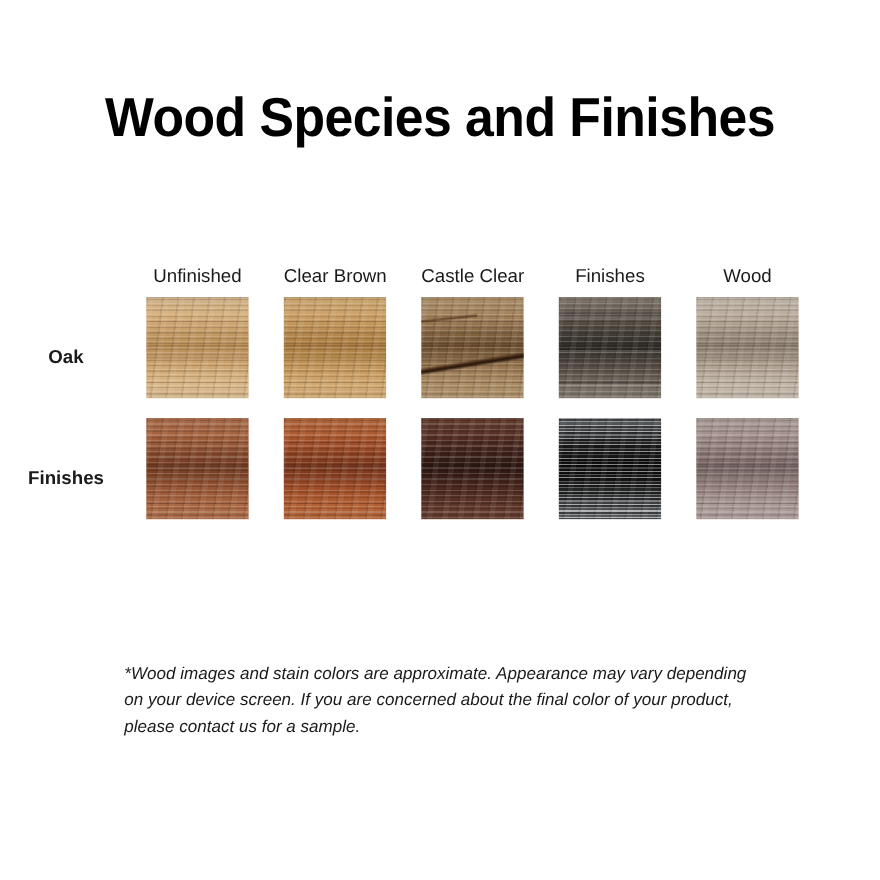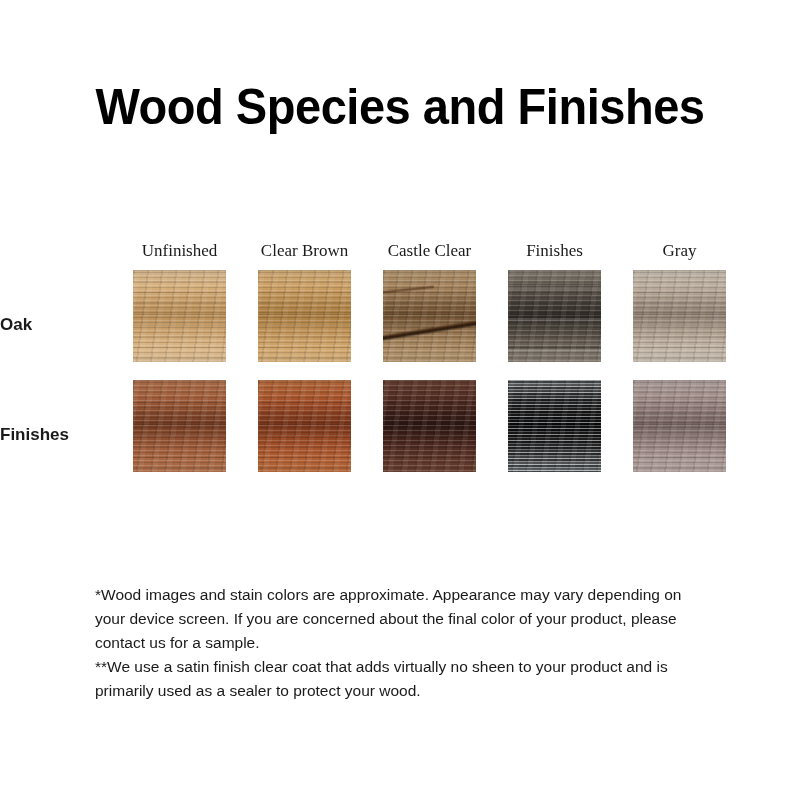--- a/index.html
+++ b/index.html
@@ -63,27 +63,26 @@
     font-size: 17px;
     line-height: 20px;
     color: #1a1a1a;
     font-weight: normal;
     white-space: nowrap;
   }
   .col-header .hdr-inner {
     display: block;
     width: 93px;
     margin: 0 auto 0 0;
-    font-family: Liberation Serif, serif;
   }
 
   .row-header {
     width: 120px;
     padding: 0 13px 0 0;
-    text-align: left;
+    text-align: center;
     vertical-align: middle;
     font-size: 17px;
     line-height: 20px;
     color: #1a1a1a;
     white-space: nowrap;
   }
 
   .swatch-cell {
     width: 125px;
     height: 110px;
@@ -220,21 +219,22 @@
   .footnotes {
     position: absolute;
     left: 95px;
     top: 583px;
     width: 612px;
     font-size: 15.5px;
     line-height: 24px;
     color: #1a1a1a;
   }
   .footnotes p {
-    margin: 0;
+    margin: 18px;
+    font-style: italic;
   }
 </style>
 </head>
 <body style="background: rgb(255, 255, 255);">
 
 <div class="page-title">Wood Species and Finishes</div>
 
 <div class="swatch-grid">
   <table class="grid-table">
     <thead>
@@ -246,21 +246,21 @@
         <th class="col-header">
           <span class="hdr-inner">Clear Brown</span>
         </th>
         <th class="col-header">
           <span class="hdr-inner">Castle Clear</span>
         </th>
         <th class="col-header">
           <span class="hdr-inner">Finishes</span>
         </th>
         <th class="col-header">
-          <span class="hdr-inner">Gray</span>
+          <span class="hdr-inner">Wood</span>
         </th>
       </tr>
     </thead>
     <tbody>
       <tr>
         <th class="row-header">Oak</th>
         <td class="swatch-cell">
           <span class="swatch" title="Oak — Unfinished" style="background: linear-gradient(rgb(227, 194, 150) 0%, rgb(210, 170, 119) 22%, rgb(183, 140, 86) 48%, rgb(210, 170, 119) 72%, rgb(227, 194, 150) 100%);">
             <span class="grain"></span>
             <span class="grain2"></span>
@@ -336,14 +336,13 @@
             <span class="vignette"></span>
           </span>
         </td>
       </tr>
     </tbody>
   </table>
 </div>
 
 <div class="footnotes">
   <p>*Wood images and stain colors are approximate. Appearance may vary depending on your device screen. If you are concerned about the final color of your product, please contact us for a sample.</p>
-  <p>**We use a satin finish clear coat that adds virtually no sheen to your product and is primarily used as a sealer to protect your wood.</p>
 </div>
 
 </body></html>

